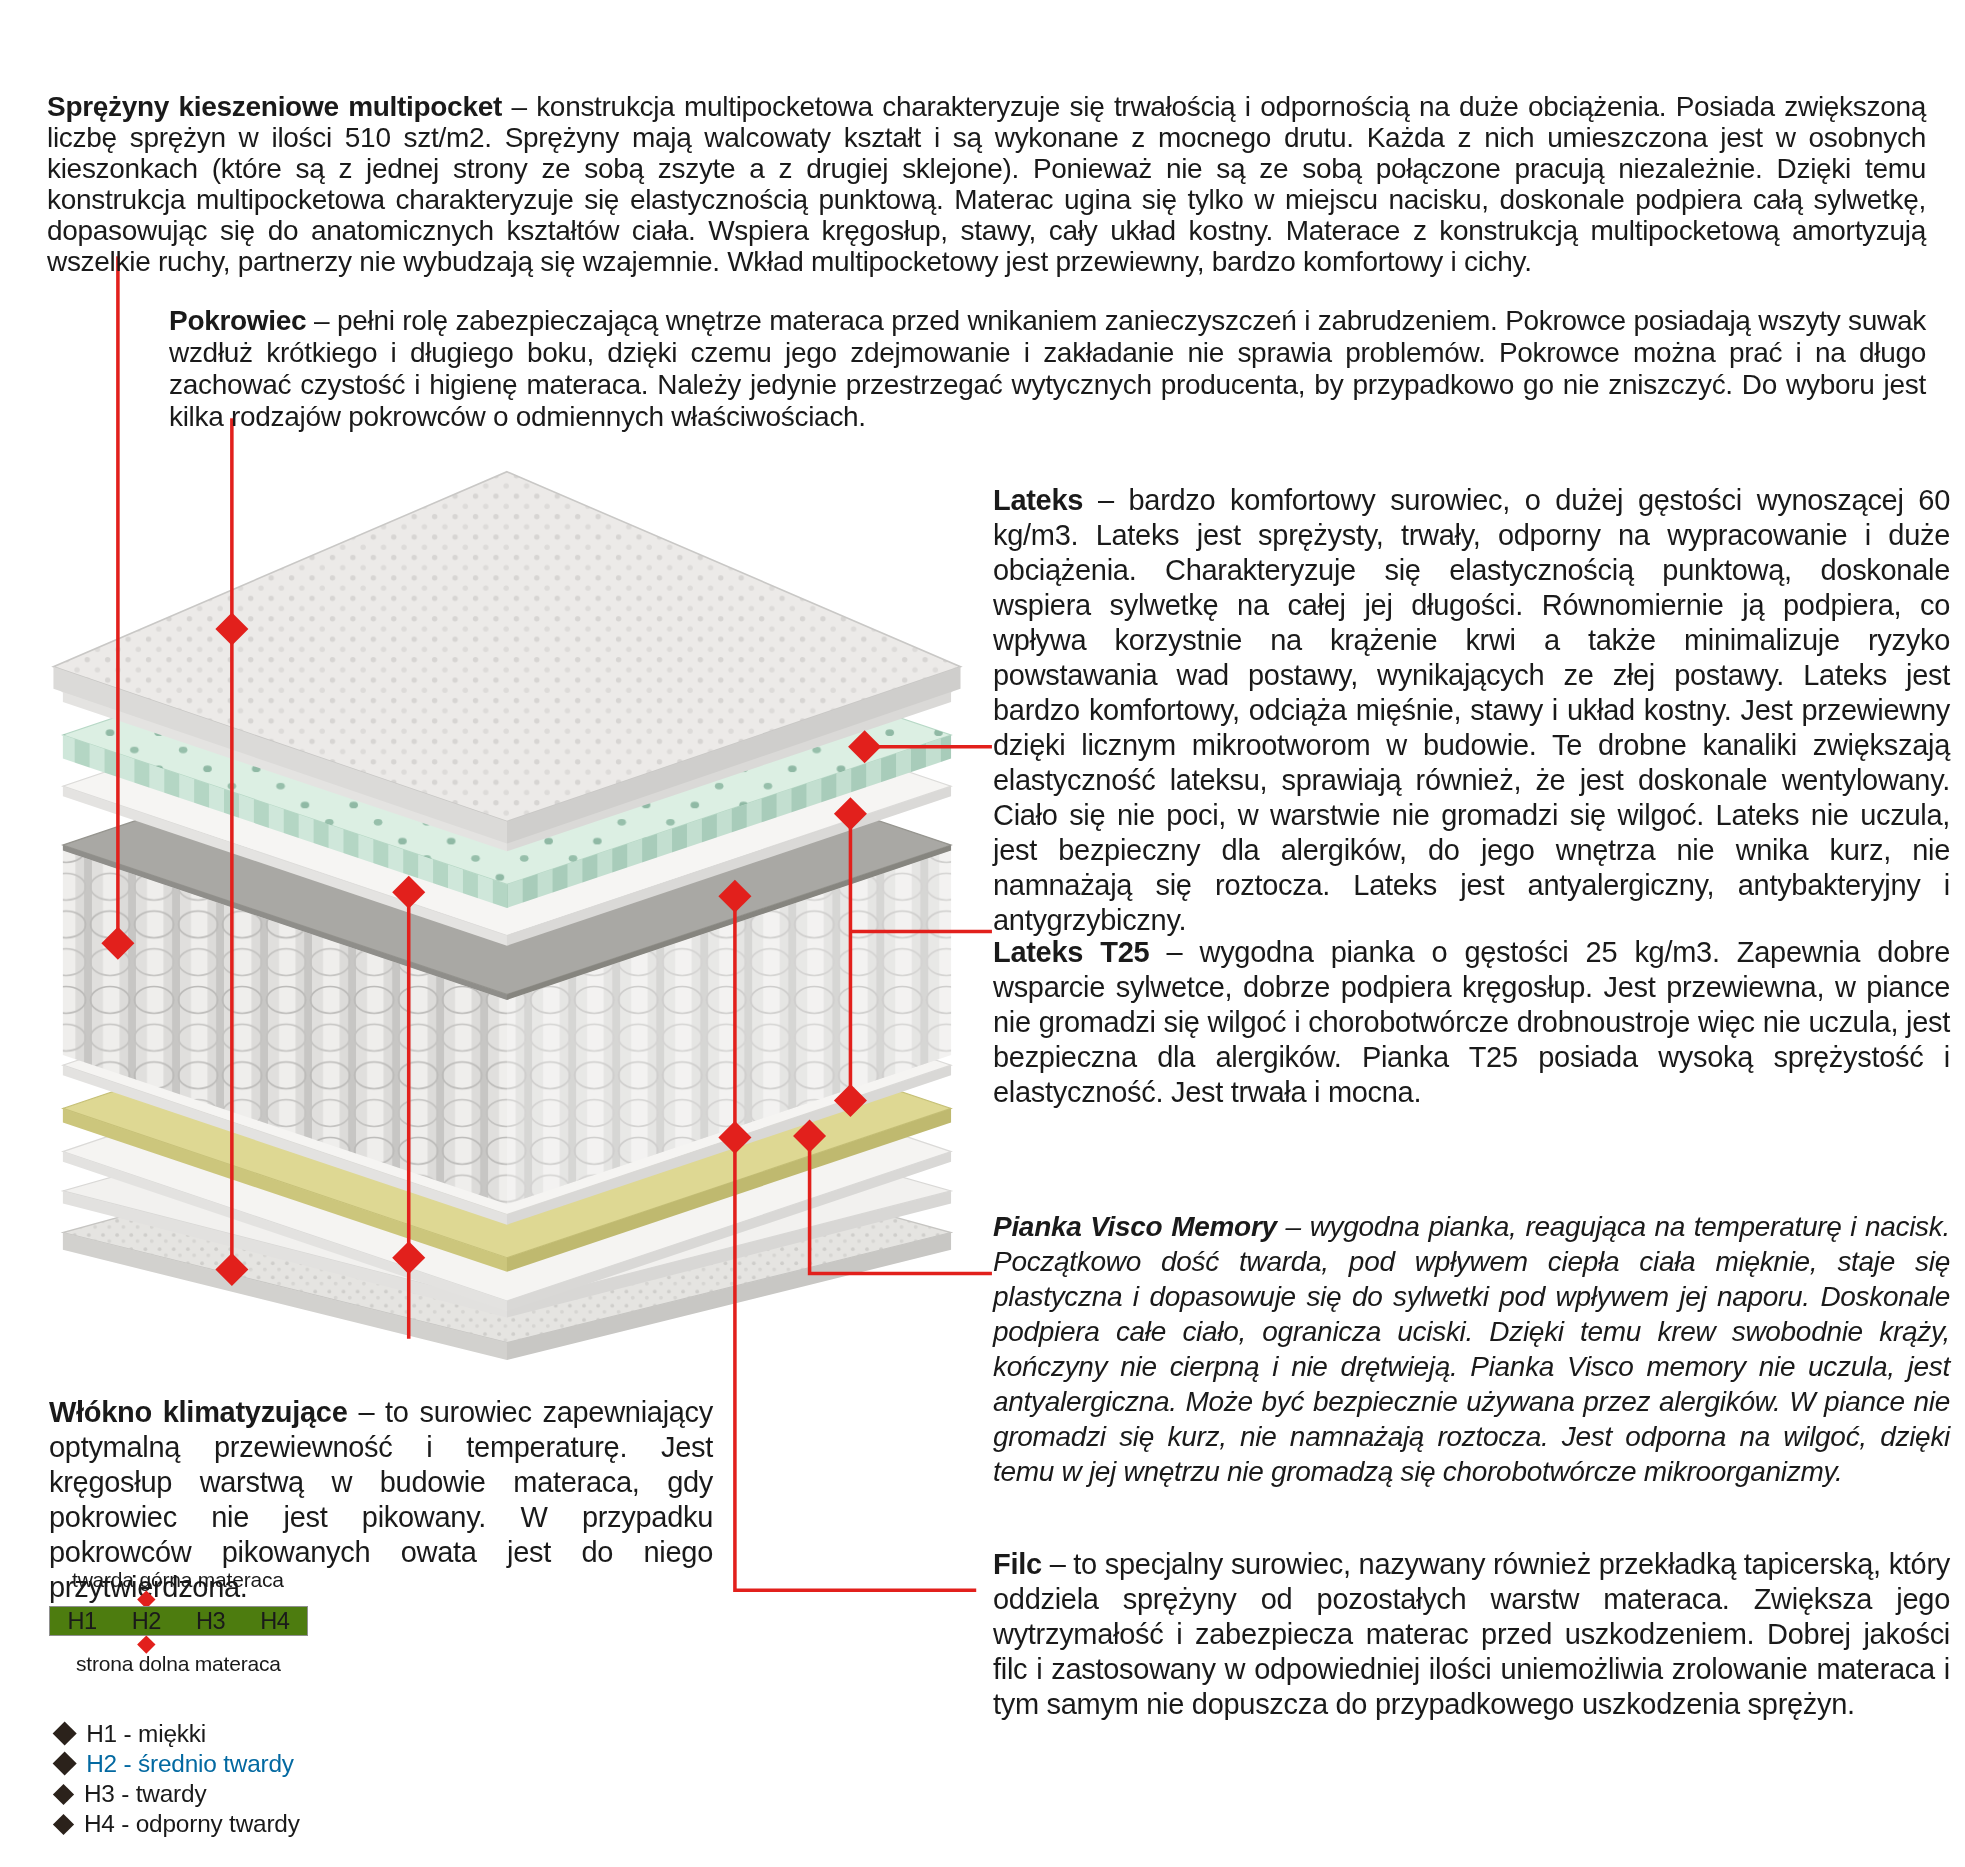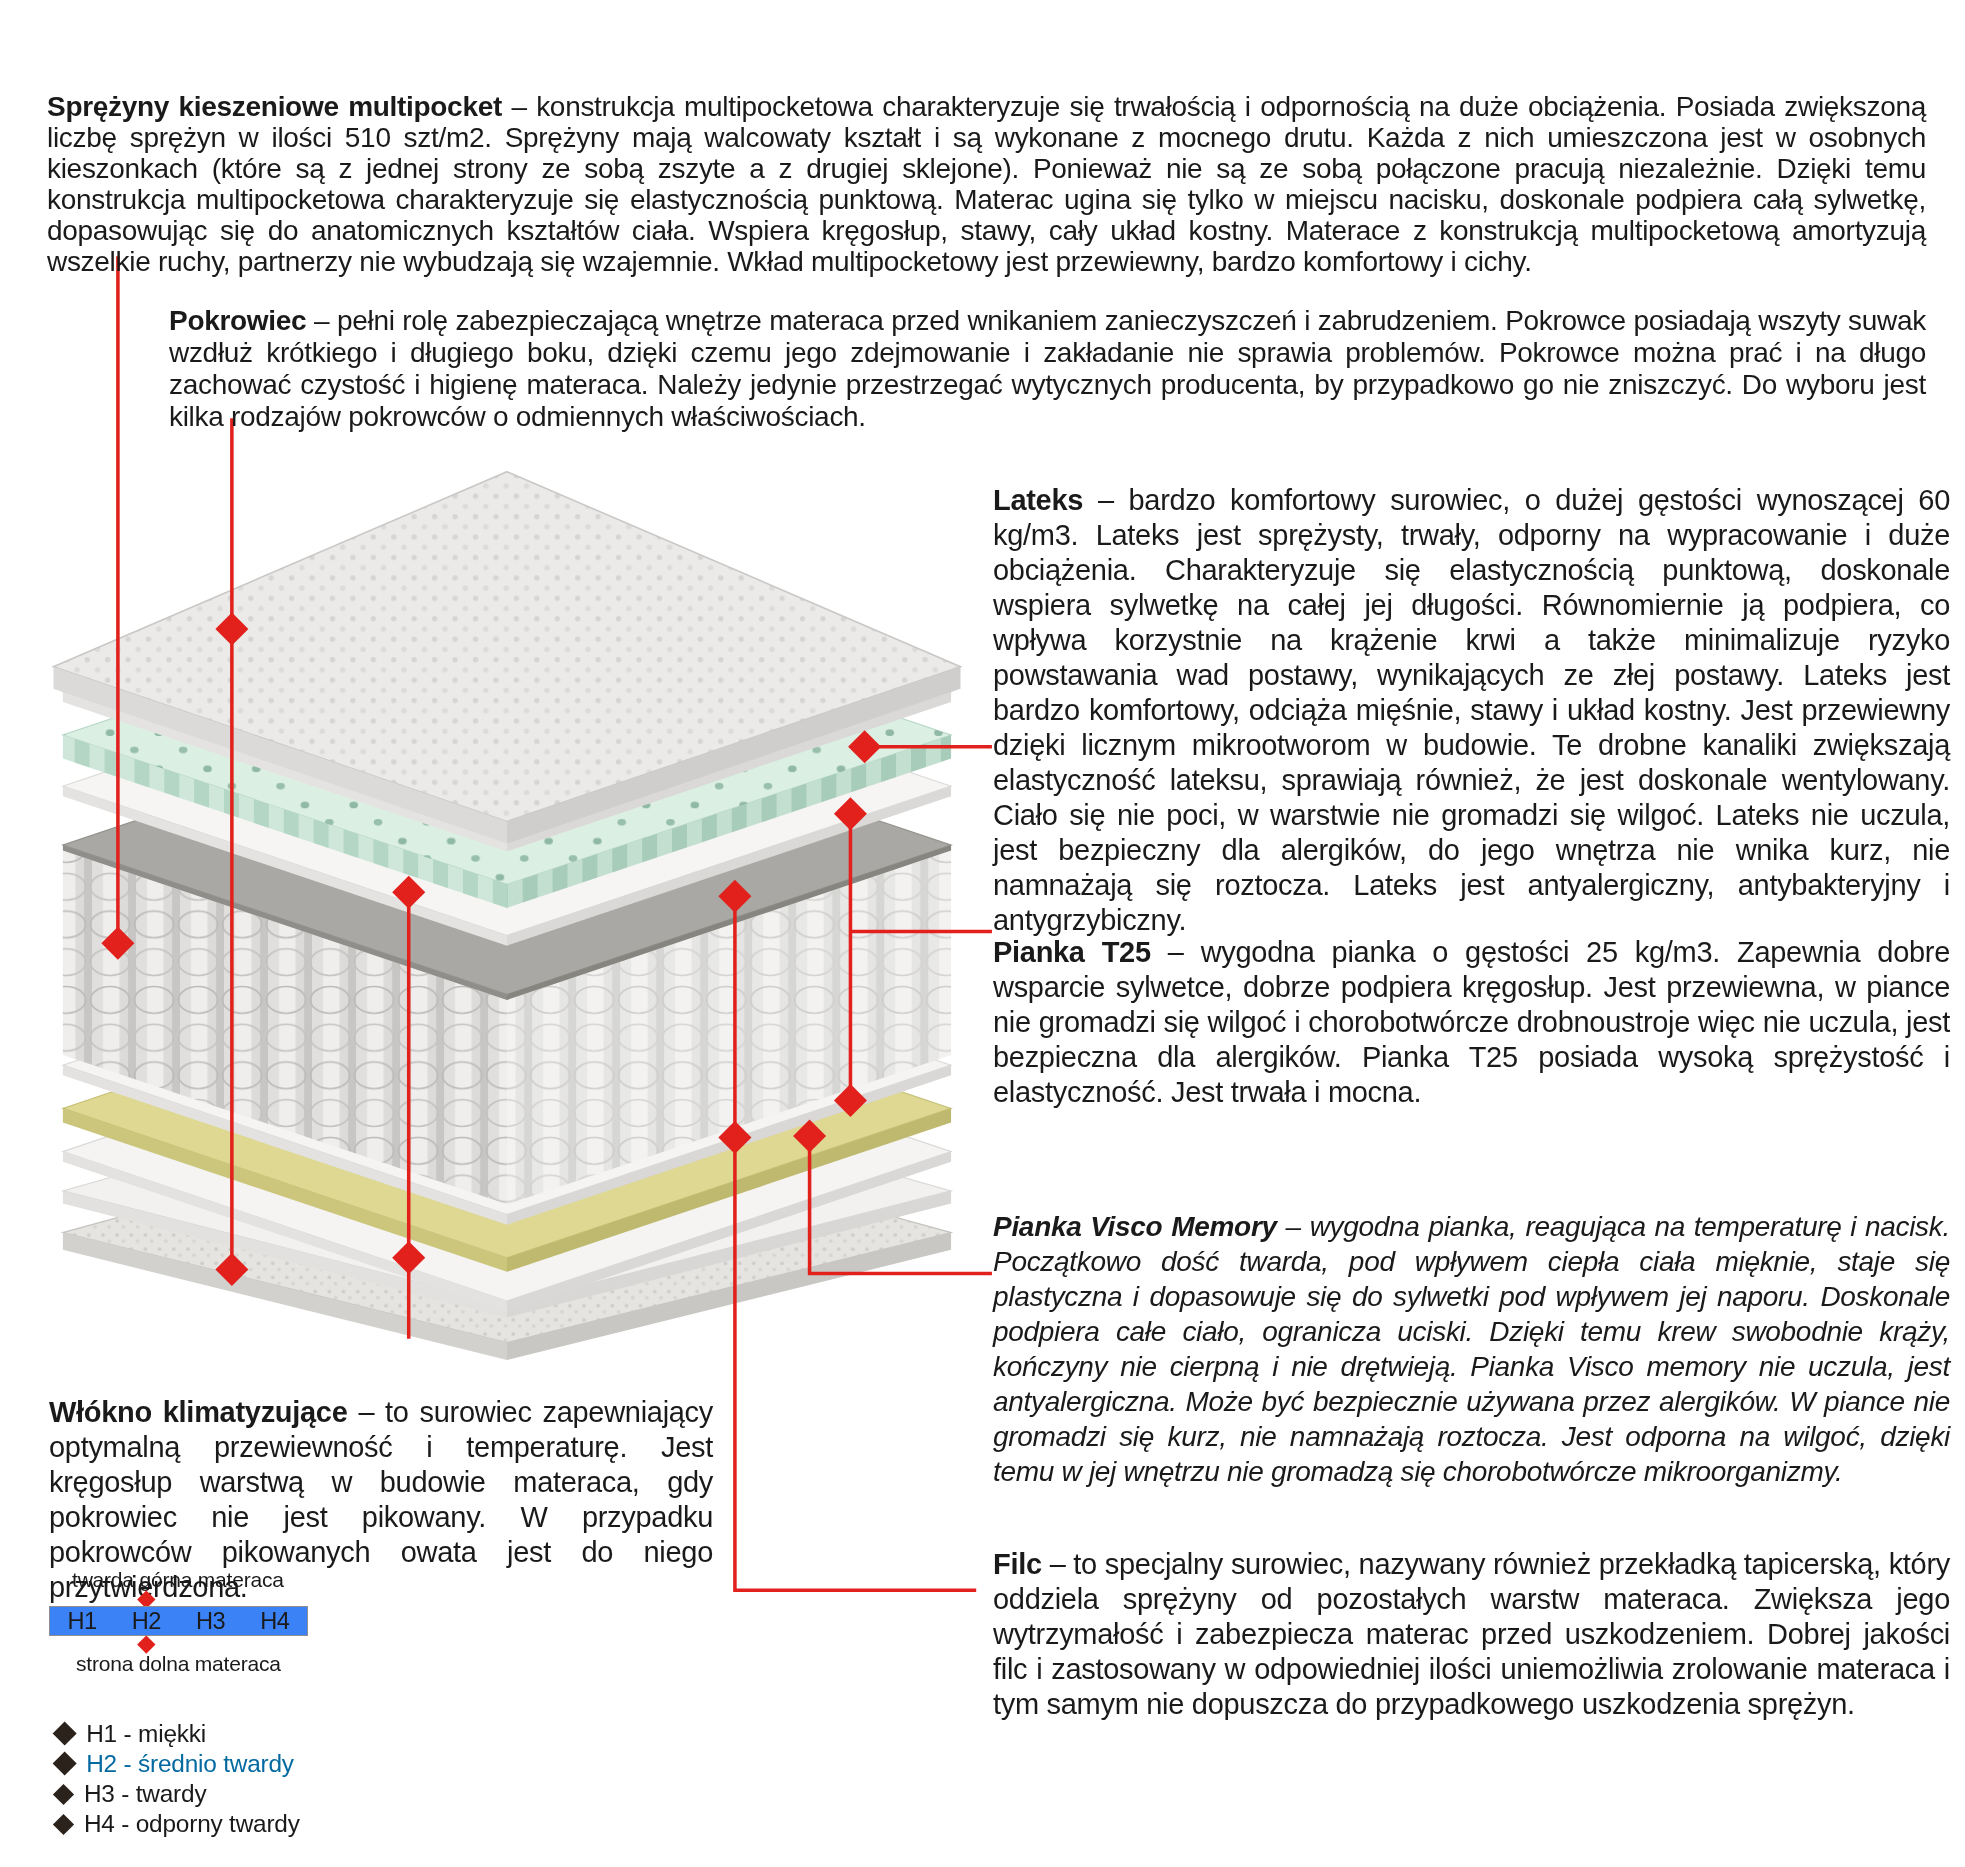--- a/index.html
+++ b/index.html
@@ -17,21 +17,21 @@
   svg.mattress{position:absolute;left:0;top:0;width:1965px;height:1867px;}
 
   
   .scale-label{position:absolute;font-size:21px;letter-spacing:-0.2px;}
   #scale-top-label{left:72px;top:1568px;}
   #scale-bottom-label{left:76px;top:1652px;}
   .scale-diamond{position:absolute;width:12.6px;height:12.6px;background:#e2201c;transform:rotate(45deg);}
   #scale-diamond-top{left:140px;top:1593px;}
   #scale-diamond-bottom{left:140px;top:1638px;}
   .scale-box{position:absolute;left:49px;top:1606px;width:259px;height:30px;
-             border:1.6px solid #8f8f8f;box-sizing:border-box;display:flex;background:#3b82f6;}
+             border:1.6px solid #8f8f8f;box-sizing:border-box;display:flex;background:#4d7c0f;}
   .scale-cell{flex:1;display:flex;align-items:center;justify-content:center;
               font-size:23.6px;letter-spacing:-0.4px;}
   
   .legend{position:absolute;left:50px;top:1719px;}
   .legend-row{display:flex;align-items:center;height:30px;}
   .legend-diamond{width:17.3px;height:17.3px;background:#2b221b;transform:rotate(45deg);
                   margin-left:6.3px;margin-right:12.6px;flex:0 0 auto;}
   .legend-row:nth-child(3) .legend-diamond,
   .legend-row:nth-child(4) .legend-diamond{width:15px;height:15px;}
   .legend-text{font-size:24.4px;letter-spacing:-0.2px;white-space:nowrap;}
@@ -157,21 +157,21 @@
     <path d="M935,1426 L956,1447 L935,1468 L914,1447 Z"></path>
   </g>
 </svg>
 
 <p class="para" id="para-springs"><b>Sprężyny kieszeniowe multipocket</b> <span>– konstrukcja multipocketowa charakteryzuje się trwałością i odpornością na duże obciążenia. Posiada zwiększoną liczbę sprężyn w ilości 510 szt/m2. Sprężyny mają walcowaty kształt i są wykonane z mocnego drutu. Każda z nich umieszczona jest w osobnych kieszonkach (które są z jednej strony ze sobą zszyte a z drugiej sklejone). Ponieważ nie są ze sobą połączone pracują niezależnie. Dzięki temu konstrukcja multipocketowa charakteryzuje się elastycznością punktową. Materac ugina się tylko w miejscu nacisku, doskonale podpiera całą sylwetkę, dopasowując się do anatomicznych kształtów ciała. Wspiera kręgosłup, stawy, cały układ kostny. Materace z konstrukcją multipocketową amortyzują wszelkie ruchy, partnerzy nie wybudzają się wzajemnie. Wkład multipocketowy jest przewiewny, bardzo komfortowy i cichy.</span></p>
 
 <p class="para" id="para-cover"><b>Pokrowiec</b> <span>– pełni rolę zabezpieczającą wnętrze materaca przed wnikaniem zanieczyszczeń i zabrudzeniem. Pokrowce posiadają wszyty suwak wzdłuż krótkiego i długiego boku, dzięki czemu jego zdejmowanie i zakładanie nie sprawia problemów. Pokrowce można prać i na długo zachować czystość i higienę materaca. Należy jedynie przestrzegać wytycznych producenta, by przypadkowo go nie zniszczyć. Do wyboru jest kilka rodzajów pokrowców o odmiennych właściwościach.</span></p>
 
 <p class="para" id="para-latex"><b>Lateks</b> <span>– bardzo komfortowy surowiec, o dużej gęstości wynoszącej 60 kg/m3. Lateks jest sprężysty, trwały, odporny na wypracowanie i duże obciążenia. Charakteryzuje się elastycznością punktową, doskonale wspiera sylwetkę na całej jej długości. Równomiernie ją podpiera, co wpływa korzystnie na krążenie krwi a także minimalizuje ryzyko powstawania wad postawy, wynikających ze złej postawy. Lateks jest bardzo komfortowy, odciąża mięśnie, stawy i układ kostny. Jest przewiewny dzięki licznym mikrootworom w budowie. Te drobne kanaliki zwiększają elastyczność lateksu, sprawiają również, że jest doskonale wentylowany. Ciało się nie poci, w warstwie nie gromadzi się wilgoć. Lateks nie uczula, jest bezpieczny dla alergików, do jego wnętrza nie wnika kurz, nie namnażają się roztocza. Lateks jest antyalergiczny, antybakteryjny i antygrzybiczny.</span></p>
 
-<p class="para" id="para-t25"><b>Pianka T25</b> <span>– wygodna pianka o gęstości 25 kg/m3. Zapewnia dobre wsparcie sylwetce, dobrze podpiera kręgosłup. Jest przewiewna, w piance nie gromadzi się wilgoć i chorobotwórcze drobnoustroje więc nie uczula, jest bezpieczna dla alergików. Pianka T25 posiada wysoką sprężystość i elastyczność. Jest trwała i mocna.</span></p>
+<p class="para" id="para-t25"><b>Lateks T25</b> <span>– wygodna pianka o gęstości 25 kg/m3. Zapewnia dobre wsparcie sylwetce, dobrze podpiera kręgosłup. Jest przewiewna, w piance nie gromadzi się wilgoć i chorobotwórcze drobnoustroje więc nie uczula, jest bezpieczna dla alergików. Pianka T25 posiada wysoką sprężystość i elastyczność. Jest trwała i mocna.</span></p>
 
 <p class="para" id="para-visco"><b>Pianka Visco Memory</b> <span>– wygodna pianka, reagująca na temperaturę i nacisk. Początkowo dość twarda, pod wpływem ciepła ciała mięknie, staje się plastyczna i dopasowuje się do sylwetki pod wpływem jej naporu. Doskonale podpiera całe ciało, ogranicza uciski. Dzięki temu krew swobodnie krąży, kończyny nie cierpną i nie drętwieją. Pianka Visco memory nie uczula, jest antyalergiczna. Może być bezpiecznie używana przez alergików. W piance nie gromadzi się kurz, nie namnażają roztocza. Jest odporna na wilgoć, dzięki temu w jej wnętrzu nie gromadzą się chorobotwórcze mikroorganizmy.</span></p>
 
 <p class="para" id="para-filc"><b>Filc</b> <span>– to specjalny surowiec, nazywany również przekładką tapicerską, który oddziela sprężyny od pozostałych warstw materaca. Zwiększa jego wytrzymałość i zabezpiecza materac przed uszkodzeniem. Dobrej jakości filc i zastosowany w odpowiedniej ilości uniemożliwia zrolowanie materaca i tym samym nie dopuszcza do przypadkowego uszkodzenia sprężyn.</span></p>
 
 <p class="para" id="para-fiber"><b>Włókno klimatyzujące</b> <span>– to surowiec zapewniający optymalną przewiewność i temperaturę. Jest kręgosłup warstwą w budowie materaca, gdy pokrowiec nie jest pikowany. W przypadku pokrowców pikowanych owata jest do niego przytwierdzona.</span></p>
 
 <div class="scale-label" id="scale-top-label">twarda górna materaca</div>
 <div class="scale-diamond" id="scale-diamond-top"></div>
 <div class="scale-box">

